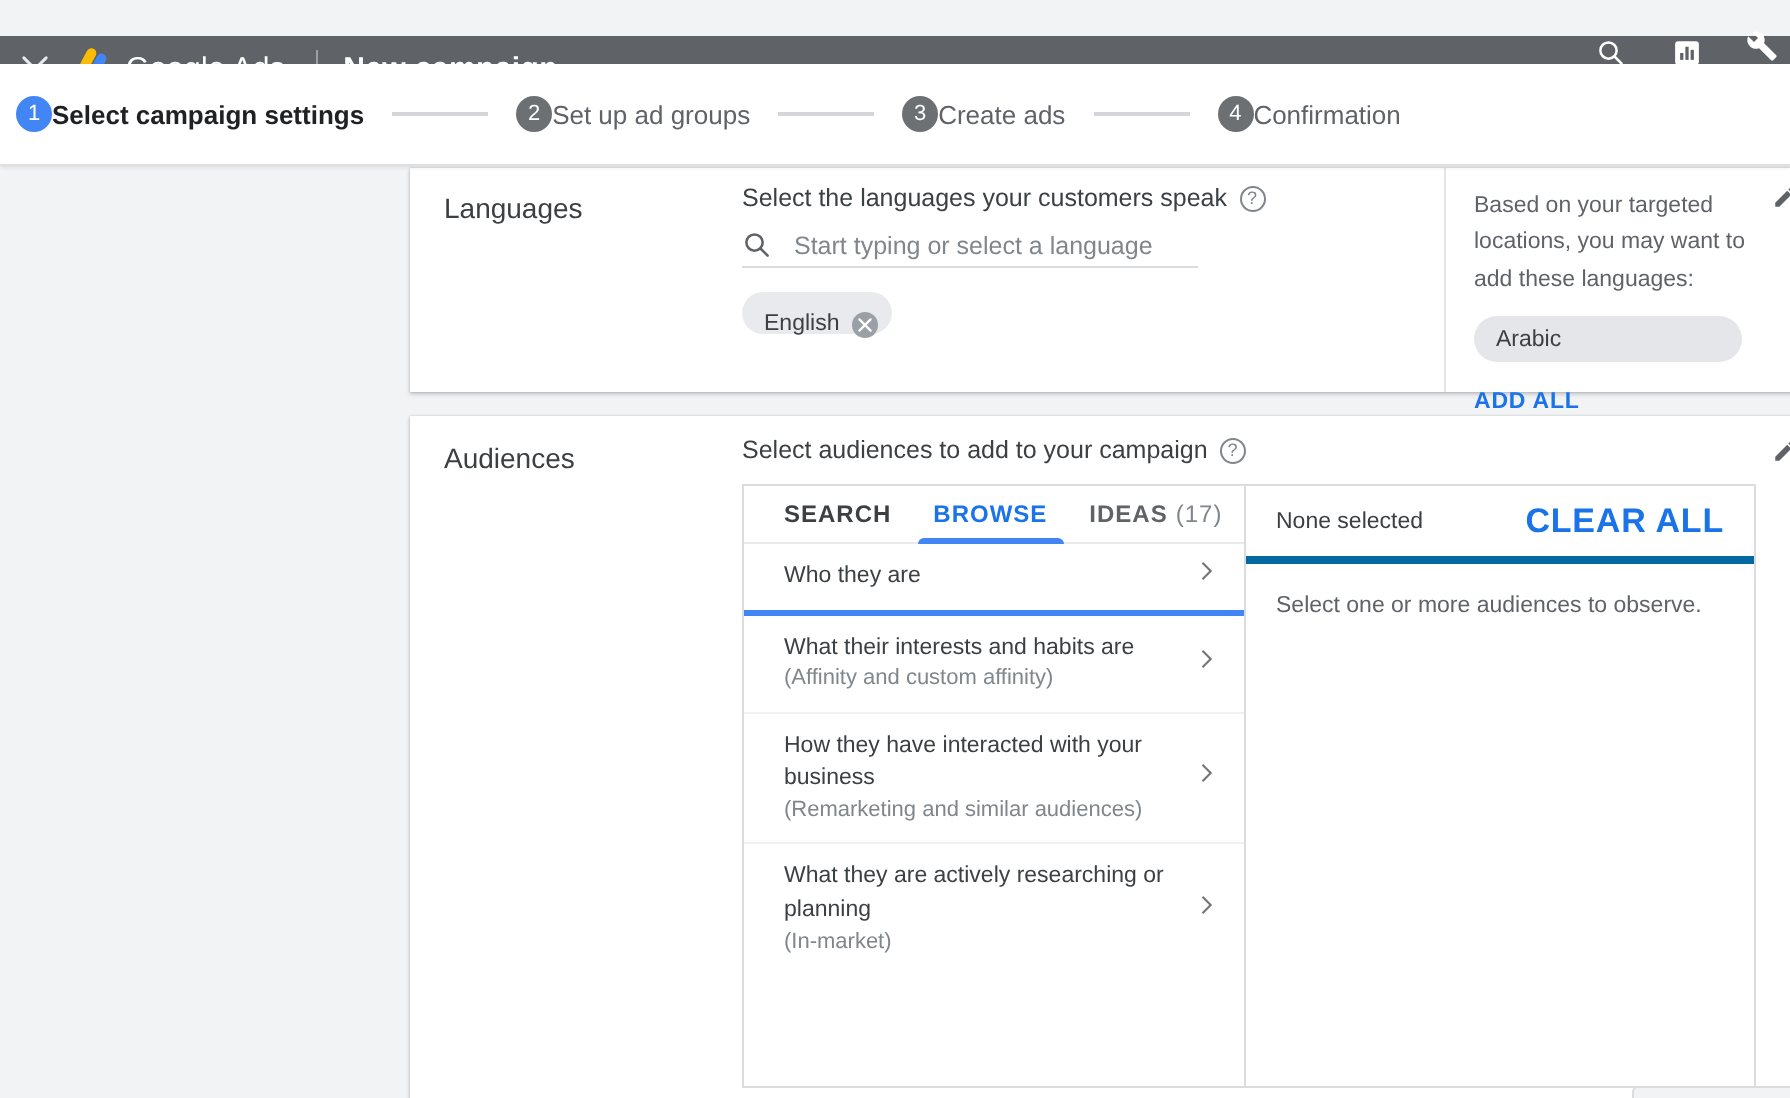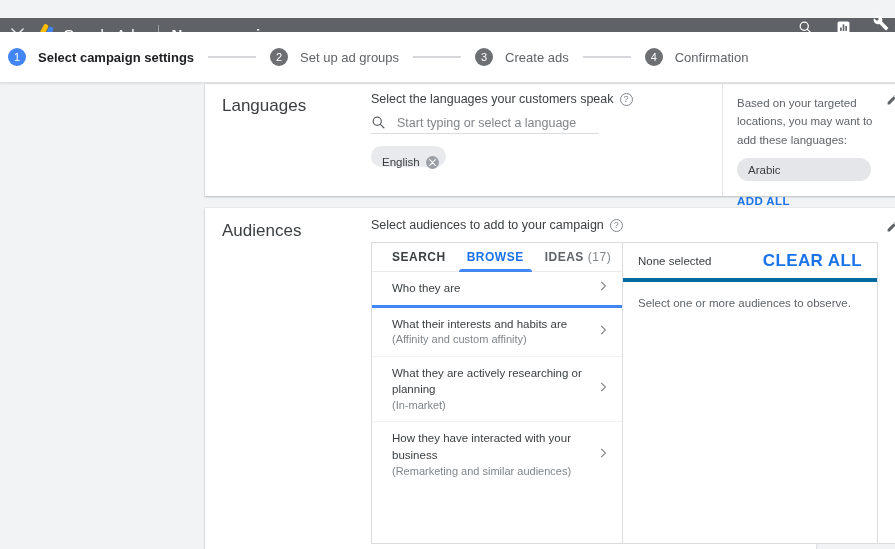--- a/index.html
+++ b/index.html
@@ -35,32 +35,32 @@
     box-shadow:0 1px 2px rgba(0,0,0,.08);
     z-index:2;
   }
   .step { display:flex; align-items:center; cursor:pointer; }
   .step-circle {
     width:18px; height:18px; border-radius:50%; background:#6d7073;
     color:#fff; font-size:11px; display:flex; align-items:center; justify-content:center;
     flex:0 0 18px;
   }
   .step.active .step-circle { background:#4285f4; }
-  .step-label { font-size:13px; color:#5f6368; margin-left:12px; white-space:nowrap; }
+  .step-label { font-size:13px; color:#5f6368; margin-left:0; white-space:nowrap; }
   .step.active .step-label { color:#202124; font-weight:bold; }
   .step-connector { width:48px; height:2px; background:#d4d6d9; margin:0 14px; }
 
   
   .card {
     position:absolute; left:205px; width:712px; background:#fff;
     box-shadow:0 1px 2px rgba(60,64,67,.28), 0 0 1px rgba(60,64,67,.2);
   }
   .card-languages { top:84px; height:112px; }
   .card-audiences { top:208px; height:360px; }
-  .section-label { position:absolute; left:17px; top:12px; font-size:17px; color:#3c4043; }
+  .section-label { position:absolute; left:17px; top:12px; font-size:14px; color:#3c4043; }
   .card-audiences .section-label { top:13px; }
   .prompt-row { position:absolute; left:166px; display:flex; align-items:center; gap:6px; }
   .prompt-text { font-size:12.5px; color:#3c4043; }
   .help-icon {
     width:13px; height:13px; border:1px solid #80868b; border-radius:50%;
     color:#80868b; font-size:9px; display:inline-flex; align-items:center; justify-content:center;
     cursor:pointer; flex:0 0 13px;
   }
   .pencil-icon { position:absolute; left:681px; cursor:pointer; }
 
@@ -291,38 +291,38 @@
         <div class="row-title">What their interests and habits are</div>
         <div class="row-sub">(Affinity and custom affinity)</div>
         <span class="chevron">
           <svg width="14" height="14" viewBox="0 0 24 24">
               <path d="M9 5l7 7-7 7" fill="none" stroke="#757575" stroke-width="1.8"></path>
             </svg>
         </span>
       </div>
 
       <div class="aud-row">
+        <div class="row-title">How they have interacted with your business</div>
+        <div class="row-sub">(Remarketing and similar audiences)</div>
+        <span class="chevron">
+          <svg width="14" height="14" viewBox="0 0 24 24">
+              <path d="M9 5l7 7-7 7" fill="none" stroke="#757575" stroke-width="1.8"></path>
+            </svg>
+        </span>
+      </div>
+
+      <div class="aud-row">
         <div class="row-title">What they are actively researching or planning</div>
         <div class="row-sub">(In-market)</div>
         <span class="chevron">
           <svg width="14" height="14" viewBox="0 0 24 24">
               <path d="M9 5l7 7-7 7" fill="none" stroke="#757575" stroke-width="1.8"></path>
             </svg>
         </span>
       </div>
-
-      <div class="aud-row">
-        <div class="row-title">How they have interacted with your business</div>
-        <div class="row-sub">(Remarketing and similar audiences)</div>
-        <span class="chevron">
-          <svg width="14" height="14" viewBox="0 0 24 24">
-              <path d="M9 5l7 7-7 7" fill="none" stroke="#757575" stroke-width="1.8"></path>
-            </svg>
-        </span>
-      </div>
     </div>
 
     <div class="aud-right">
       <div class="sel-header">
         <span class="sel-header-label">None selected</span>
         <span class="clear-all">CLEAR ALL</span>
       </div>
       <div class="sel-empty">Select one or more audiences to observe.</div>
     </div>
   </div>

